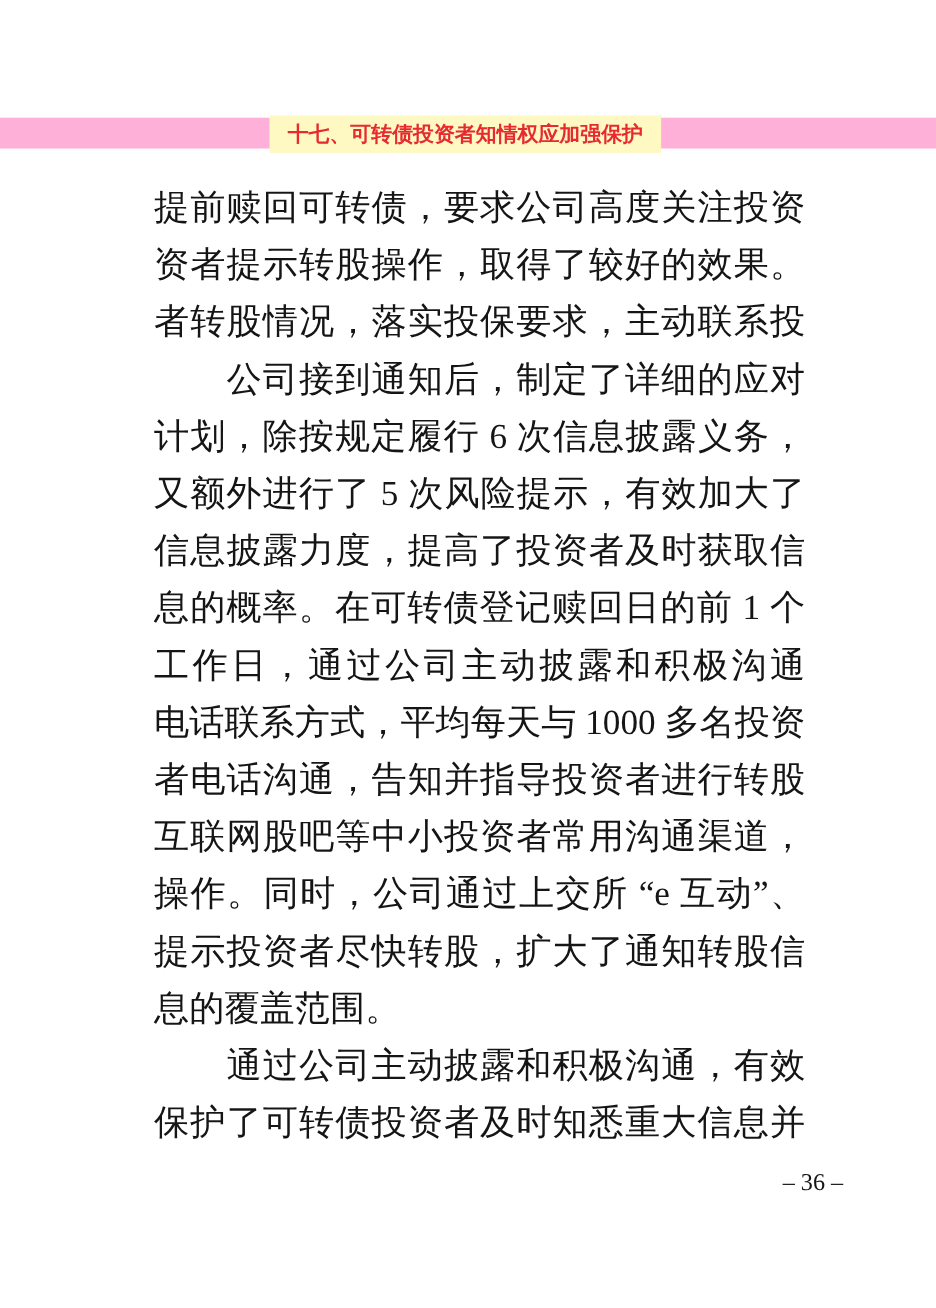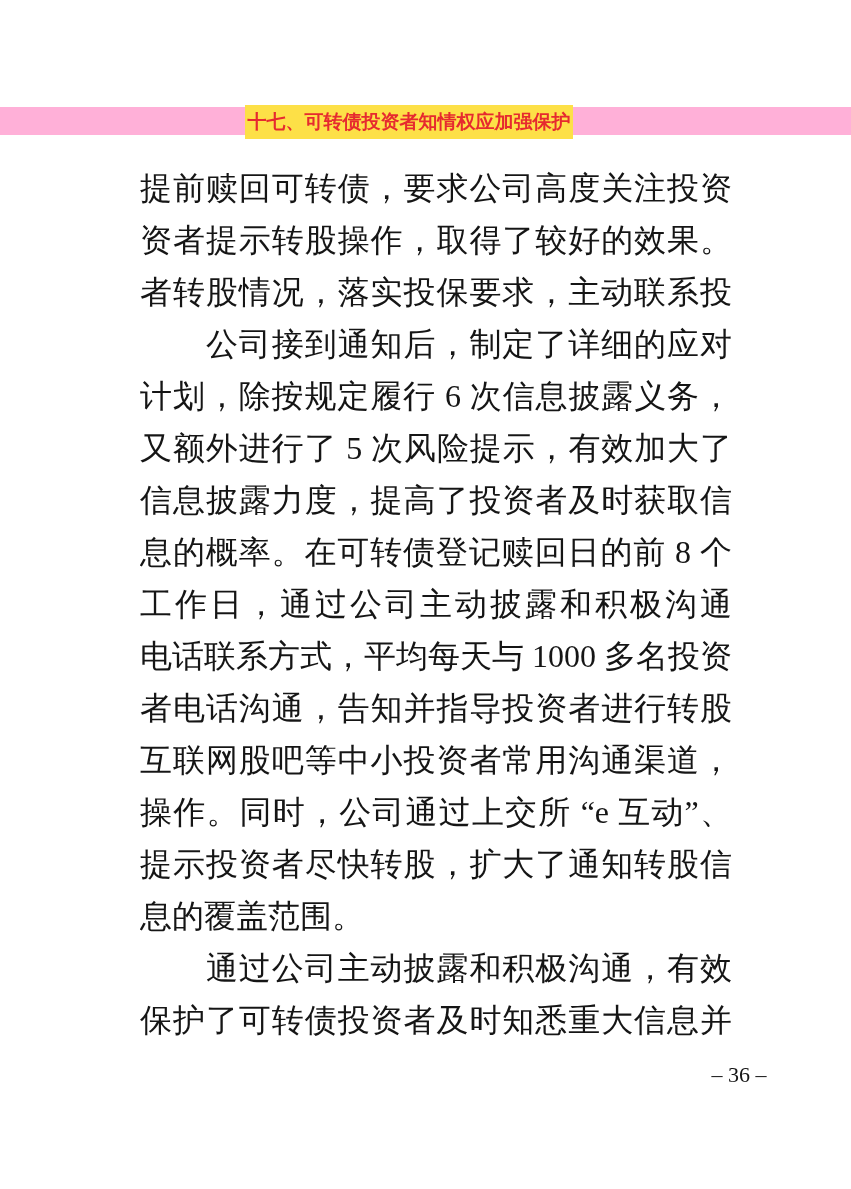--- a/index.html
+++ b/index.html
@@ -20,23 +20,23 @@
     top: 107px;
     left: 0;
     width: 851px;
     height: 28px;
     background: var(--pink, #ffb0d8);
   }
   .title-box {
     position: absolute;
     top: 105px;
     left: 245px;
-    width: 328px;
+    width: 356px;
     height: 34px;
-    background: #fde047;
+    background: #fef9c3;
     display: flex;
     align-items: center;
     justify-content: center;
   }
   .chapter-title {
     font-family: "Liberation Sans", "DejaVu Sans", sans-serif;
     font-weight: bold;
     font-size: 19px;
     letter-spacing: 0px;
     color: var(--red, #e62a2f);
@@ -84,21 +84,21 @@
   </div>
 
   <div class="body-text">
       <div class="line">提前赎回可转债，要求公司高度关注投资</div>
       <div class="line">资者提示转股操作，取得了较好的效果。</div>
       <div class="line">者转股情况，落实投保要求，主动联系投</div>
       <div class="line">　　公司接到通知后，制定了详细的应对</div>
       <div class="line">计划，除按规定履行 6 次信息披露义务，</div>
       <div class="line">又额外进行了 5 次风险提示，有效加大了</div>
       <div class="line">信息披露力度，提高了投资者及时获取信</div>
-      <div class="line">息的概率。在可转债登记赎回日的前 8 个</div>
+      <div class="line">息的概率。在可转债登记赎回日的前 1 个</div>
       <div class="line">工作日，通过公司主动披露和积极沟通</div>
       <div class="line">电话联系方式，平均每天与 1000 多名投资</div>
       <div class="line">者电话沟通，告知并指导投资者进行转股</div>
       <div class="line">互联网股吧等中小投资者常用沟通渠道，</div>
       <div class="line">操作。同时，公司通过上交所 “e 互动”、</div>
       <div class="line">提示投资者尽快转股，扩大了通知转股信</div>
       <div class="line no-j">息的覆盖范围。</div>
       <div class="line">　　通过公司主动披露和积极沟通，有效</div>
       <div class="line">保护了可转债投资者及时知悉重大信息并</div>
     </div>

